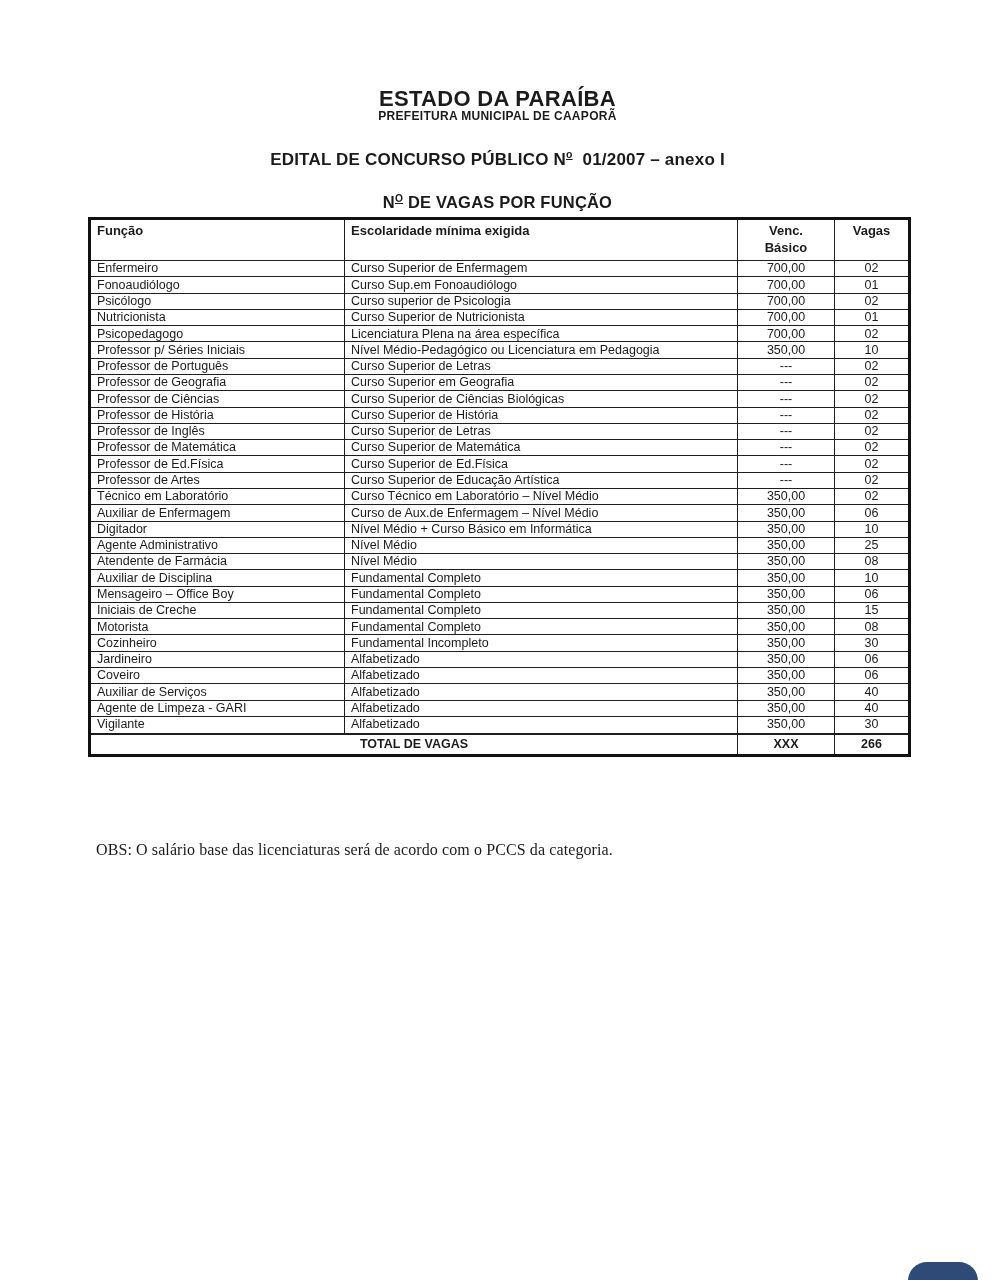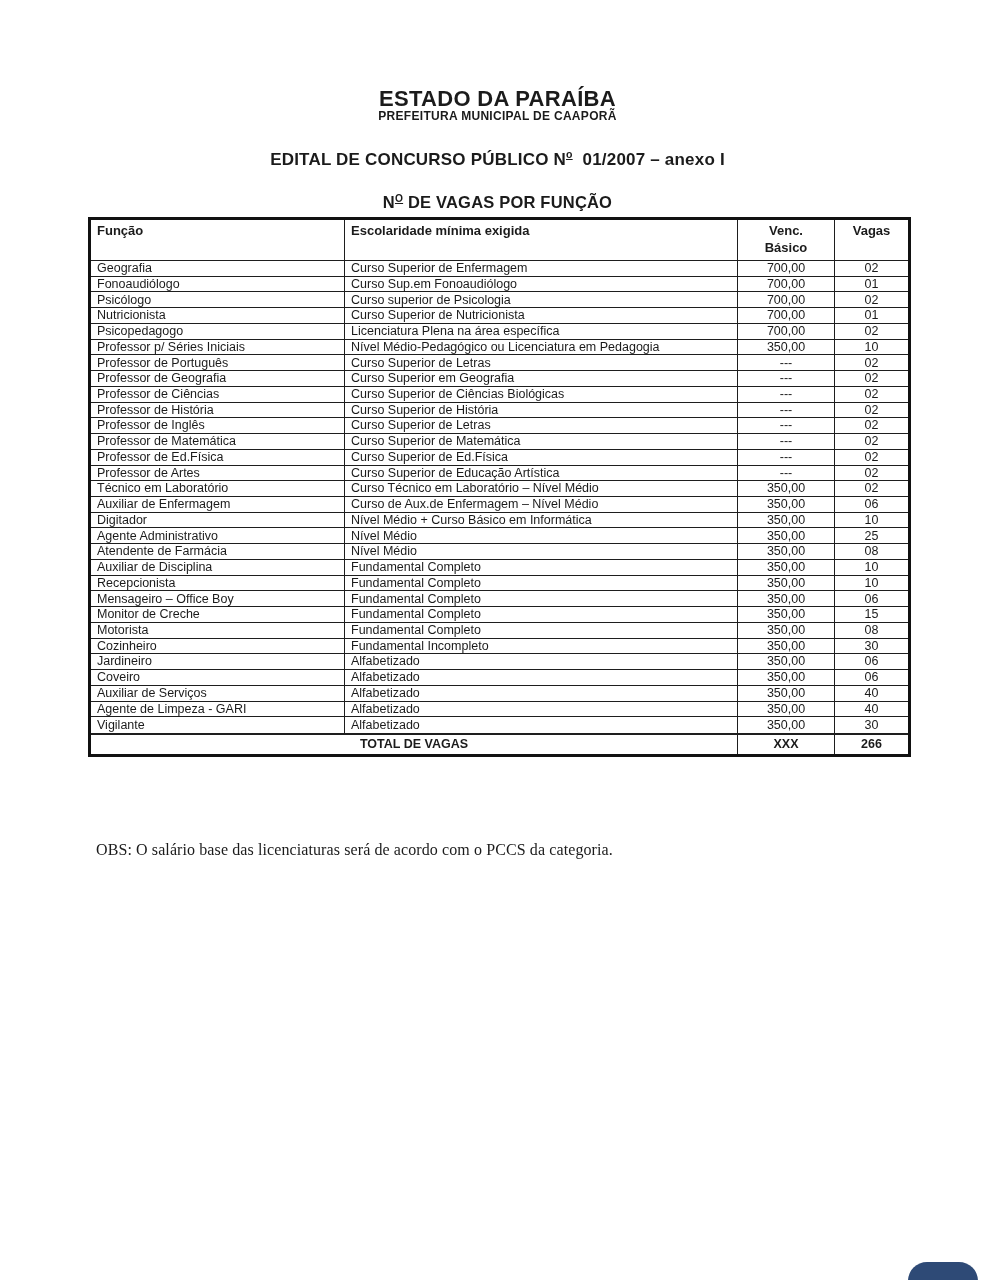--- a/index.html
+++ b/index.html
@@ -105,21 +105,21 @@
       <tr>
         <th>Função</th>
         <th>Escolaridade mínima exigida</th>
         <th class="center">Venc.
 Básico</th>
         <th class="center">Vagas</th>
       </tr>
     </thead>
     <tbody>
         <tr>
-          <td>Geografia</td>
+          <td>Enfermeiro</td>
           <td>Curso Superior de Enfermagem</td>
           <td class="center">700,00</td>
           <td class="center">02</td>
         </tr>
         <tr>
           <td>Fonoaudiólogo</td>
           <td>Curso Sup.em Fonoaudiólogo</td>
           <td class="center">700,00</td>
           <td class="center">01</td>
         </tr>
@@ -225,33 +225,27 @@
           <td class="center">350,00</td>
           <td class="center">08</td>
         </tr>
         <tr>
           <td>Auxiliar de Disciplina</td>
           <td>Fundamental Completo</td>
           <td class="center">350,00</td>
           <td class="center">10</td>
         </tr>
         <tr>
-          <td>Recepcionista</td>
-          <td>Fundamental Completo</td>
-          <td class="center">350,00</td>
-          <td class="center">10</td>
-        </tr>
-        <tr>
           <td>Mensageiro – Office Boy</td>
           <td>Fundamental Completo</td>
           <td class="center">350,00</td>
           <td class="center">06</td>
         </tr>
         <tr>
-          <td>Monitor de Creche</td>
+          <td>Iniciais de Creche</td>
           <td>Fundamental Completo</td>
           <td class="center">350,00</td>
           <td class="center">15</td>
         </tr>
         <tr>
           <td>Motorista</td>
           <td>Fundamental Completo</td>
           <td class="center">350,00</td>
           <td class="center">08</td>
         </tr>

